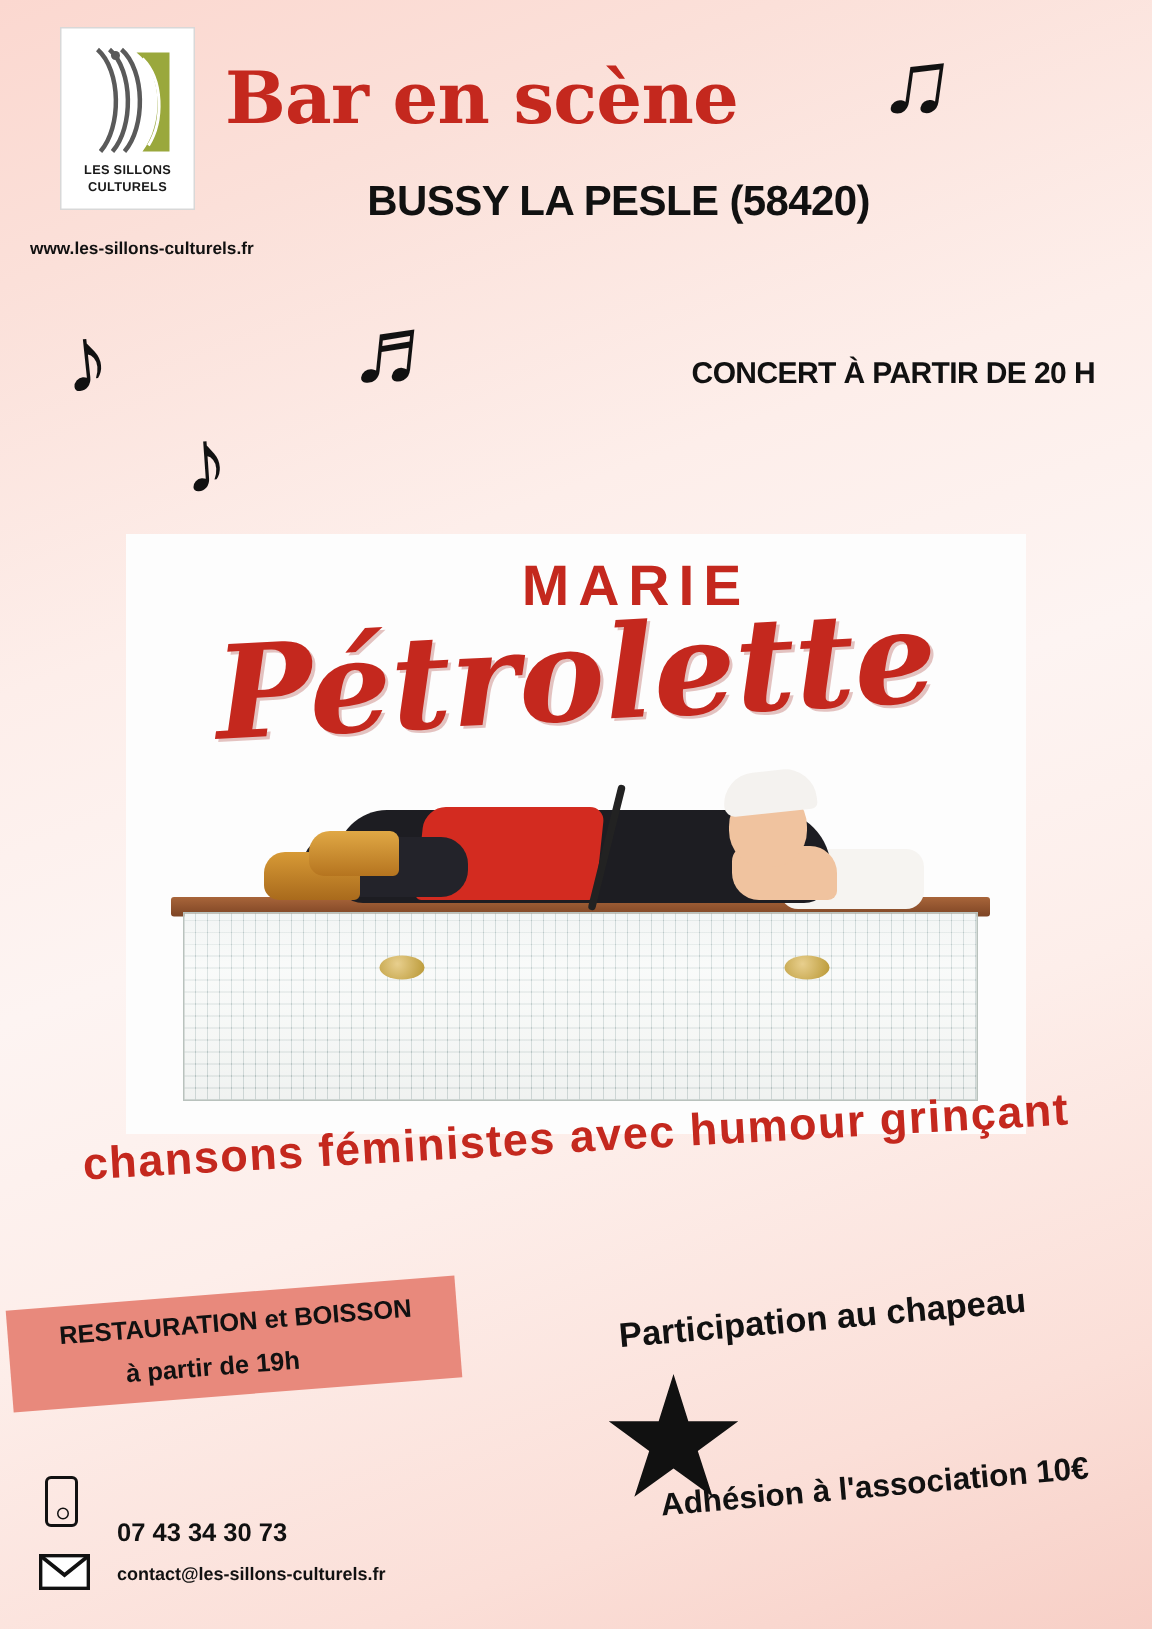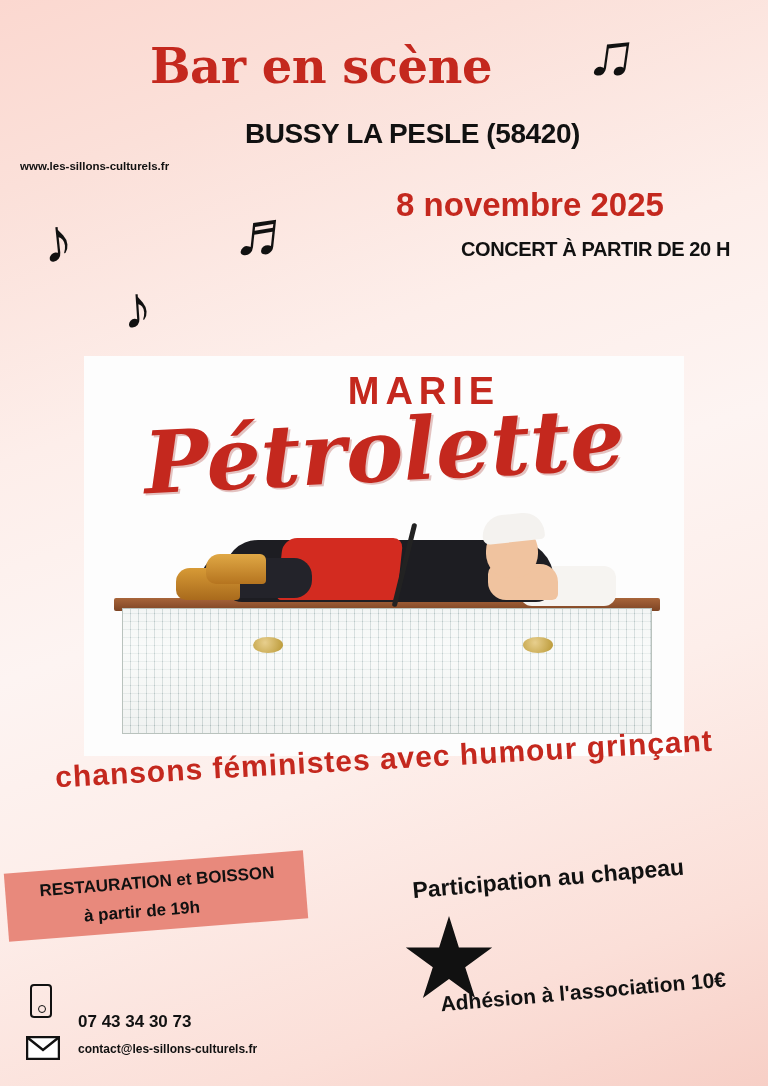--- a/index.html
+++ b/index.html
@@ -410,31 +410,46 @@
     top: 1036px;
     width: 34px;
     height: 24px;
   }
 </style>
 </head>
 <body>
 
 <div class="poster">
 
+  <div class="logo-box">
+    <div class="logo-art">
+      <svg width="70" height="80" viewBox="0 0 70 80">
+        <path d="M14 6 C 30 20, 30 58, 16 74" stroke="#5a5a5a" stroke-width="3" fill="none"></path>
+        <path d="M22 6 C 38 20, 38 58, 24 74" stroke="#5a5a5a" stroke-width="3" fill="none"></path>
+        <path d="M30 6 C 46 20, 46 58, 32 74" stroke="#5a5a5a" stroke-width="3" fill="none"></path>
+        <path d="M40 8 C 58 22, 58 56, 44 74 L 62 74 L 62 8 Z" fill="#9aa83c"></path>
+        <path d="M44 12 C 58 26, 58 54, 48 70" stroke="#ffffff" stroke-width="2" fill="none"></path>
+        <circle cx="26" cy="10" r="3" fill="#5a5a5a"></circle>
+      </svg>
+    </div>
+    <div class="logo-text">
+      <span>LES SILLONS</span><br>
+      <span>CULTURELS</span>
+    </div>
+  </div>
 
   <div class="logo-url">www.les-sillons-culturels.fr</div>
 
   <div class="note note-1">♫</div>
   <div class="note note-2">♪</div>
   <div class="note note-3">♬</div>
   <div class="note note-4">♪</div>
 
   <div class="title-main">Bar en scène</div>
   <div class="title-sub">BUSSY LA PESLE (58420)</div>
-  <div class="date-line">8 novembre 2025</div>
   <div class="time-line">CONCERT À PARTIR DE 20 H</div>
 
   <div class="artist-block">
     <div class="artist-name-top">MARIE</div>
     <div class="artist-name-script">Pétrolette</div>
     <div class="photo-wrap">
       <div class="bench-top"></div>
       <div class="bench">
         <div class="bench-knob left"></div>
         <div class="bench-knob right"></div>

